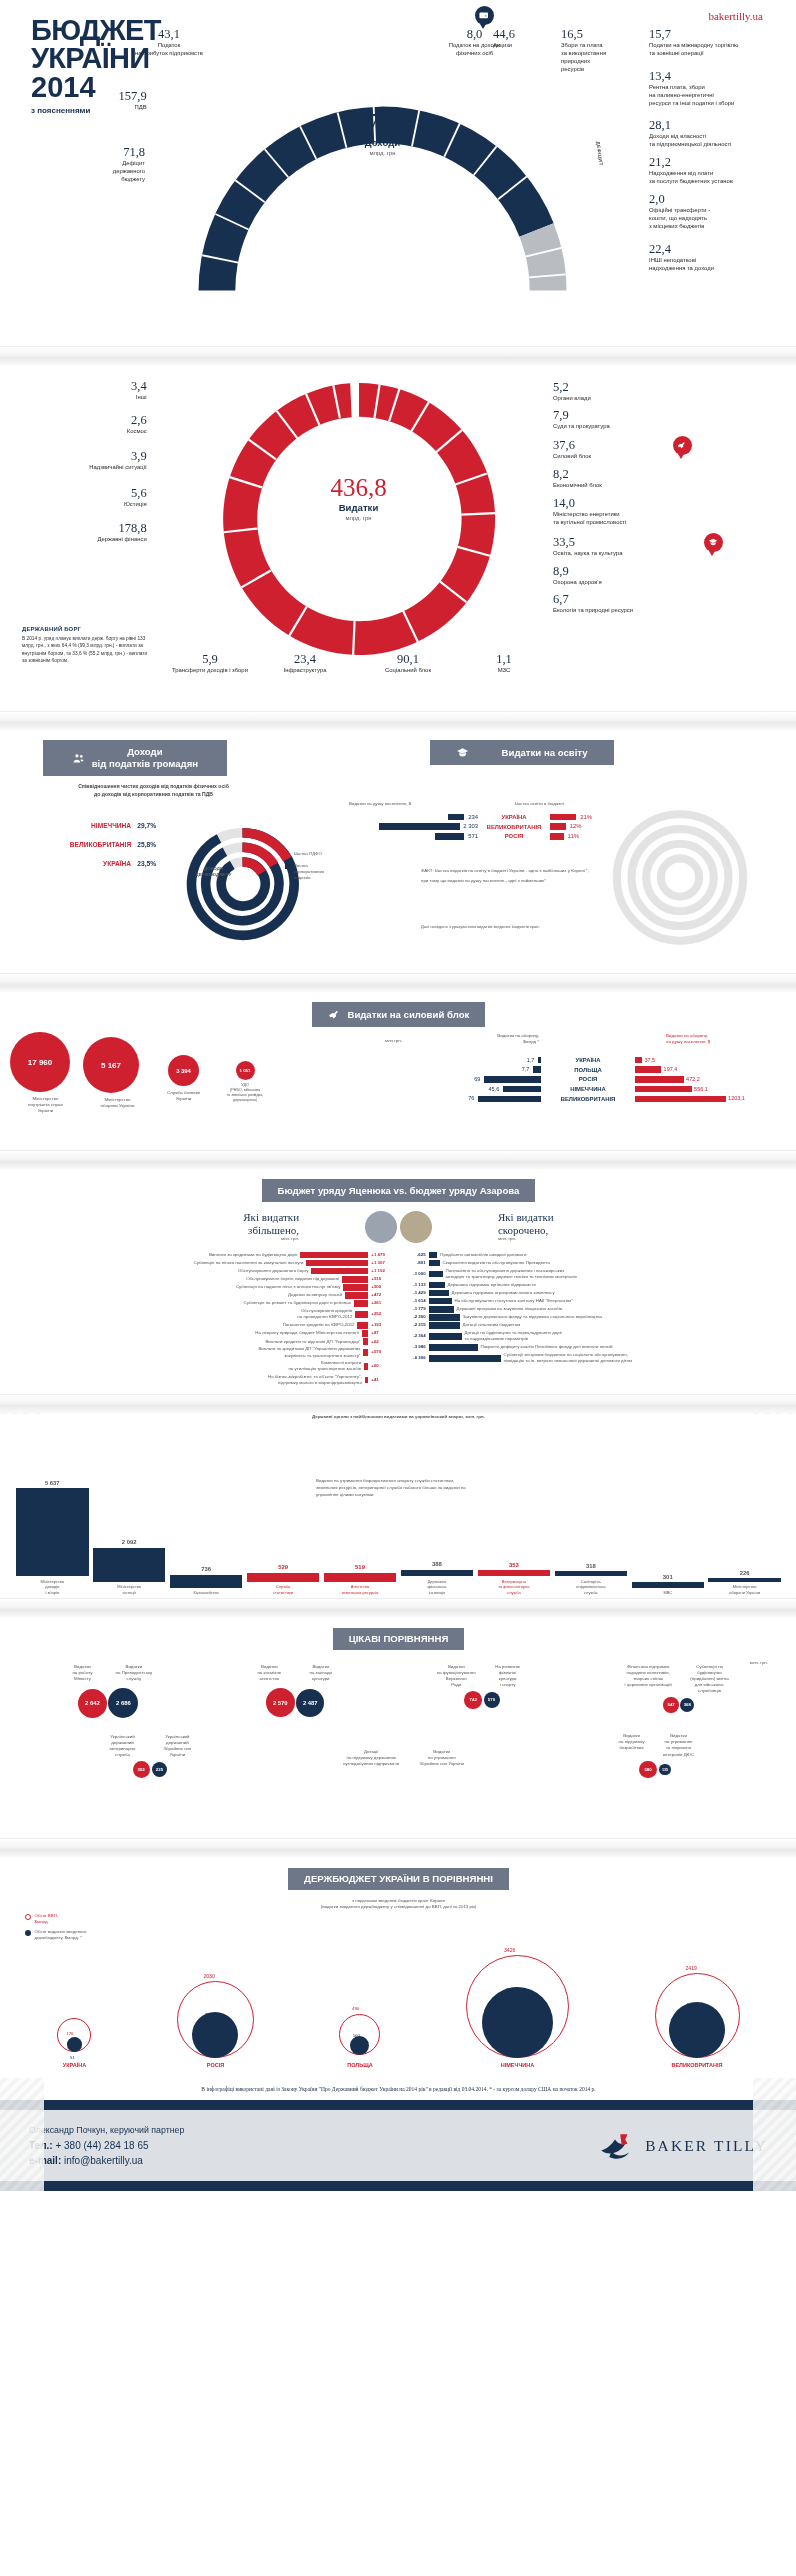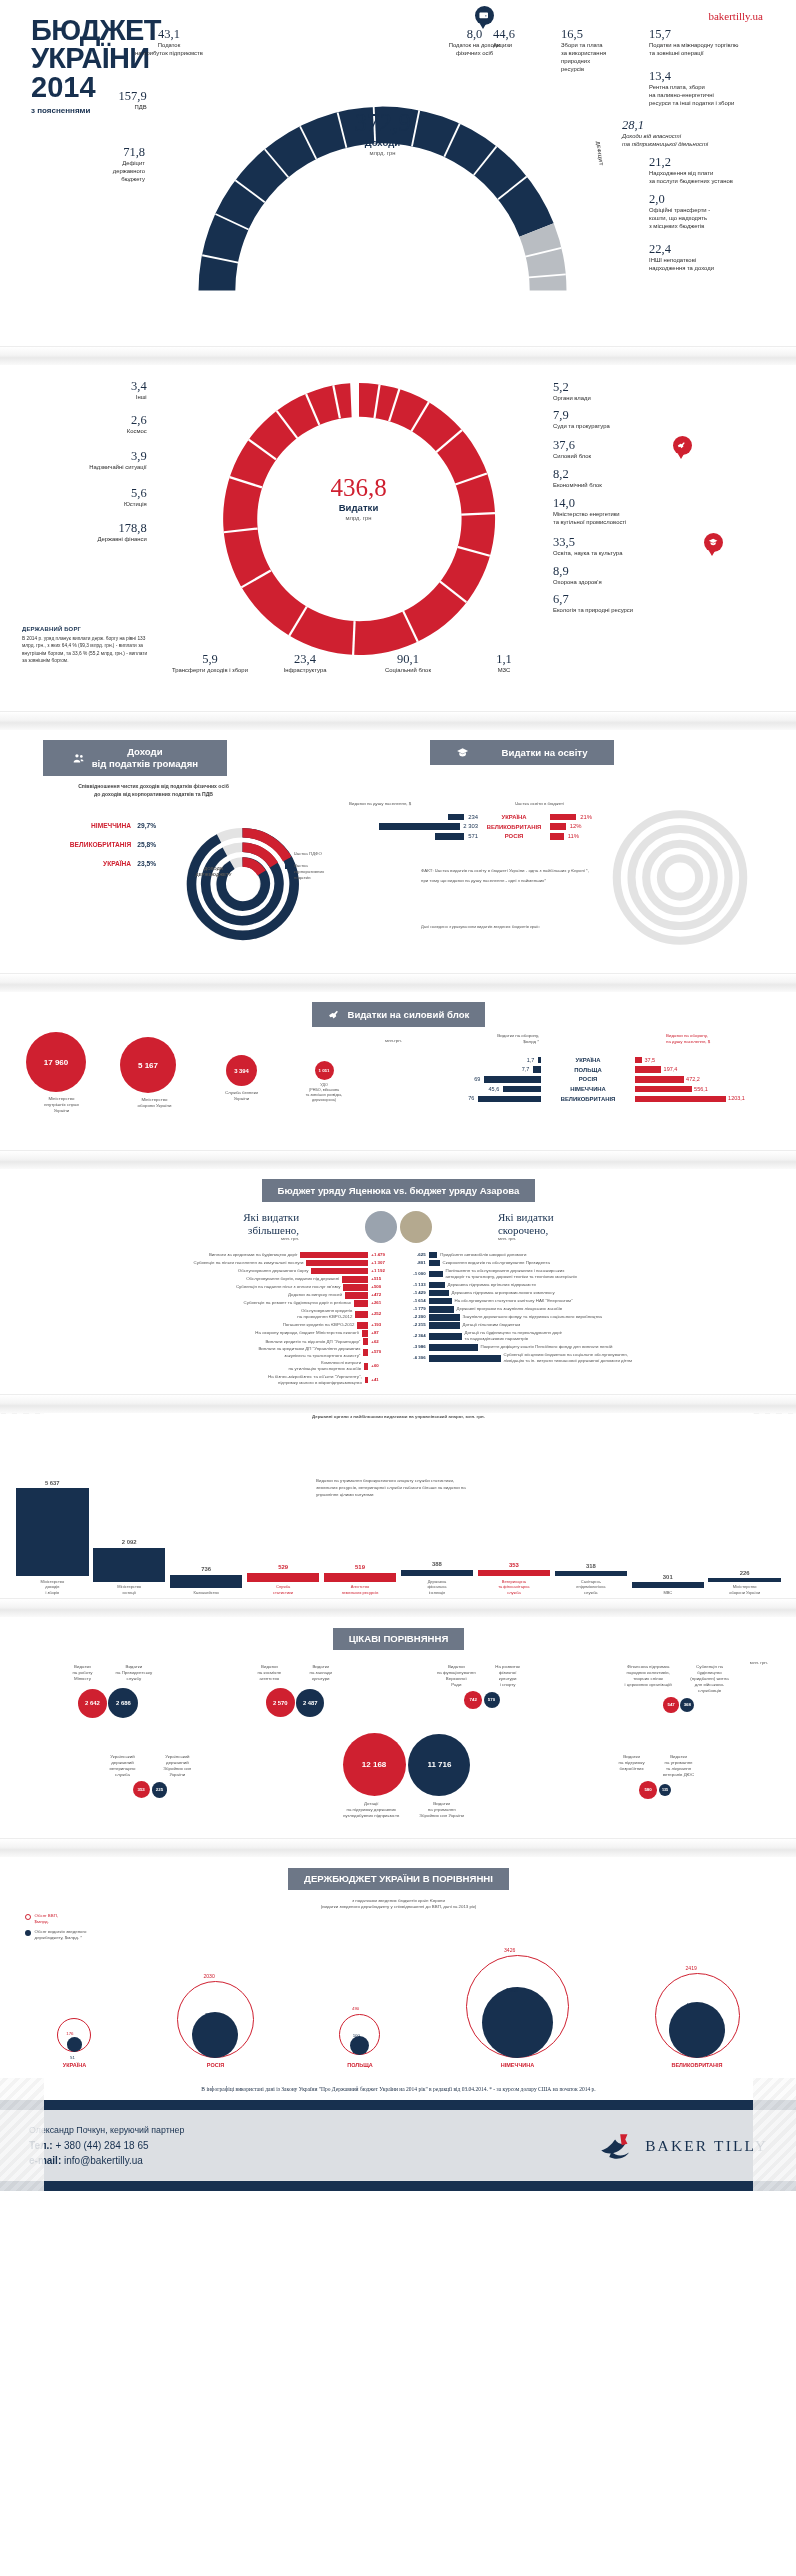--- a/index.html
+++ b/index.html
@@ -156,21 +156,21 @@
     <div class="num">15,7</div>
     <div class="lbl" style="white-space:pre-line">Податки на міжнародну торгівлю
 та зовнішні операції</div>
   </div>
   <div class="callout" style="left:649px;top:70px;width:147px;">
     <div class="num">13,4</div>
     <div class="lbl" style="white-space:pre-line">Рентна плата, збори
 на паливно-енергетичні
 ресурси та інші податки і збори</div>
   </div>
-  <div class="callout" style="left:622px;top:119px;width:147px;font-style:italic;">
+  <div class="callout" style="left:649px;top:119px;width:147px;">
     <div class="num">28,1</div>
     <div class="lbl" style="white-space:pre-line">Доходи від власності
 та підприємницької діяльності</div>
   </div>
   <div class="callout" style="left:649px;top:156px;width:147px;">
     <div class="num">21,2</div>
     <div class="lbl" style="white-space:pre-line">Надходження від плати
 за послуги бюджетних установ</div>
   </div>
   <div class="callout" style="left:649px;top:193px;width:147px;">
@@ -479,21 +479,21 @@
 <div class="sect" style="height:158px;position:relative;">
   <div class="sechead">
     <div class="banner">
       <svg viewBox="0 0 24 24">
             <path d="M2 13l6-4 3 1 5-5 2 2-4 5 1 3-5 4-2-3-4 1z"></path>
           </svg>
       <span>Видатки на силовий блок</span>
     </div>
   </div>
 
-  <div style="position:absolute;left:26px;top:40px;display:flex;align-items:center;gap:23px;">
+  <div style="position:absolute;left:10px;top:40px;display:flex;align-items:center;gap:2px;">
     <div style="text-align:center;">
       <div class="circ red" style="width:60px;height:60px;font-size:8px;">17 960</div>
       <div class="tiny" style="white-space:pre-line;margin-top:3.7px;width:71px;">Міністерство
 внутрішніх справ
 України</div>
     </div>
     <div style="text-align:center;">
       <div class="circ red" style="width:56px;height:56px;font-size:8px;">5 167</div>
       <div class="tiny" style="white-space:pre-line;margin-top:3.7px;width:69px;">Міністерство
 оборони України</div>
@@ -890,24 +890,20 @@
 державний
 Збройних сил
 України</span>
       </div>
       <div style="display:flex;gap:2.2px;justify-content:center;align-items:center;margin-top:2.9px;">
         <div class="circ red" style="width:17px;height:17px;font-size:4.4px;">353</div>
         <div class="circ navy" style="width:15.4px;height:15.4px;font-size:4.4px;">225</div>
       </div>
     </div>
     <div style="text-align:center;">
-      <div style="display:flex;gap:2.9px;justify-content:center;align-items:center;">
-        <div class="circ red" style="width:63px;height:63px;font-size:8px;">12 168</div>
-        <div class="circ navy" style="width:62px;height:62px;font-size:8px;">11 716</div>
-      </div>
       <div class="tiny" style="display:flex;gap:7.4px;justify-content:center;white-space:pre-line;margin-top:4.4px;">
         <span style="width:63px">Дотації
 на підтримку державних
 вугледобувних підприємств</span>
         <span style="width:63px">Видатки
 на утримання
 Збройних сил України</span>
       </div>
     </div>
     <div style="text-align:center;">

